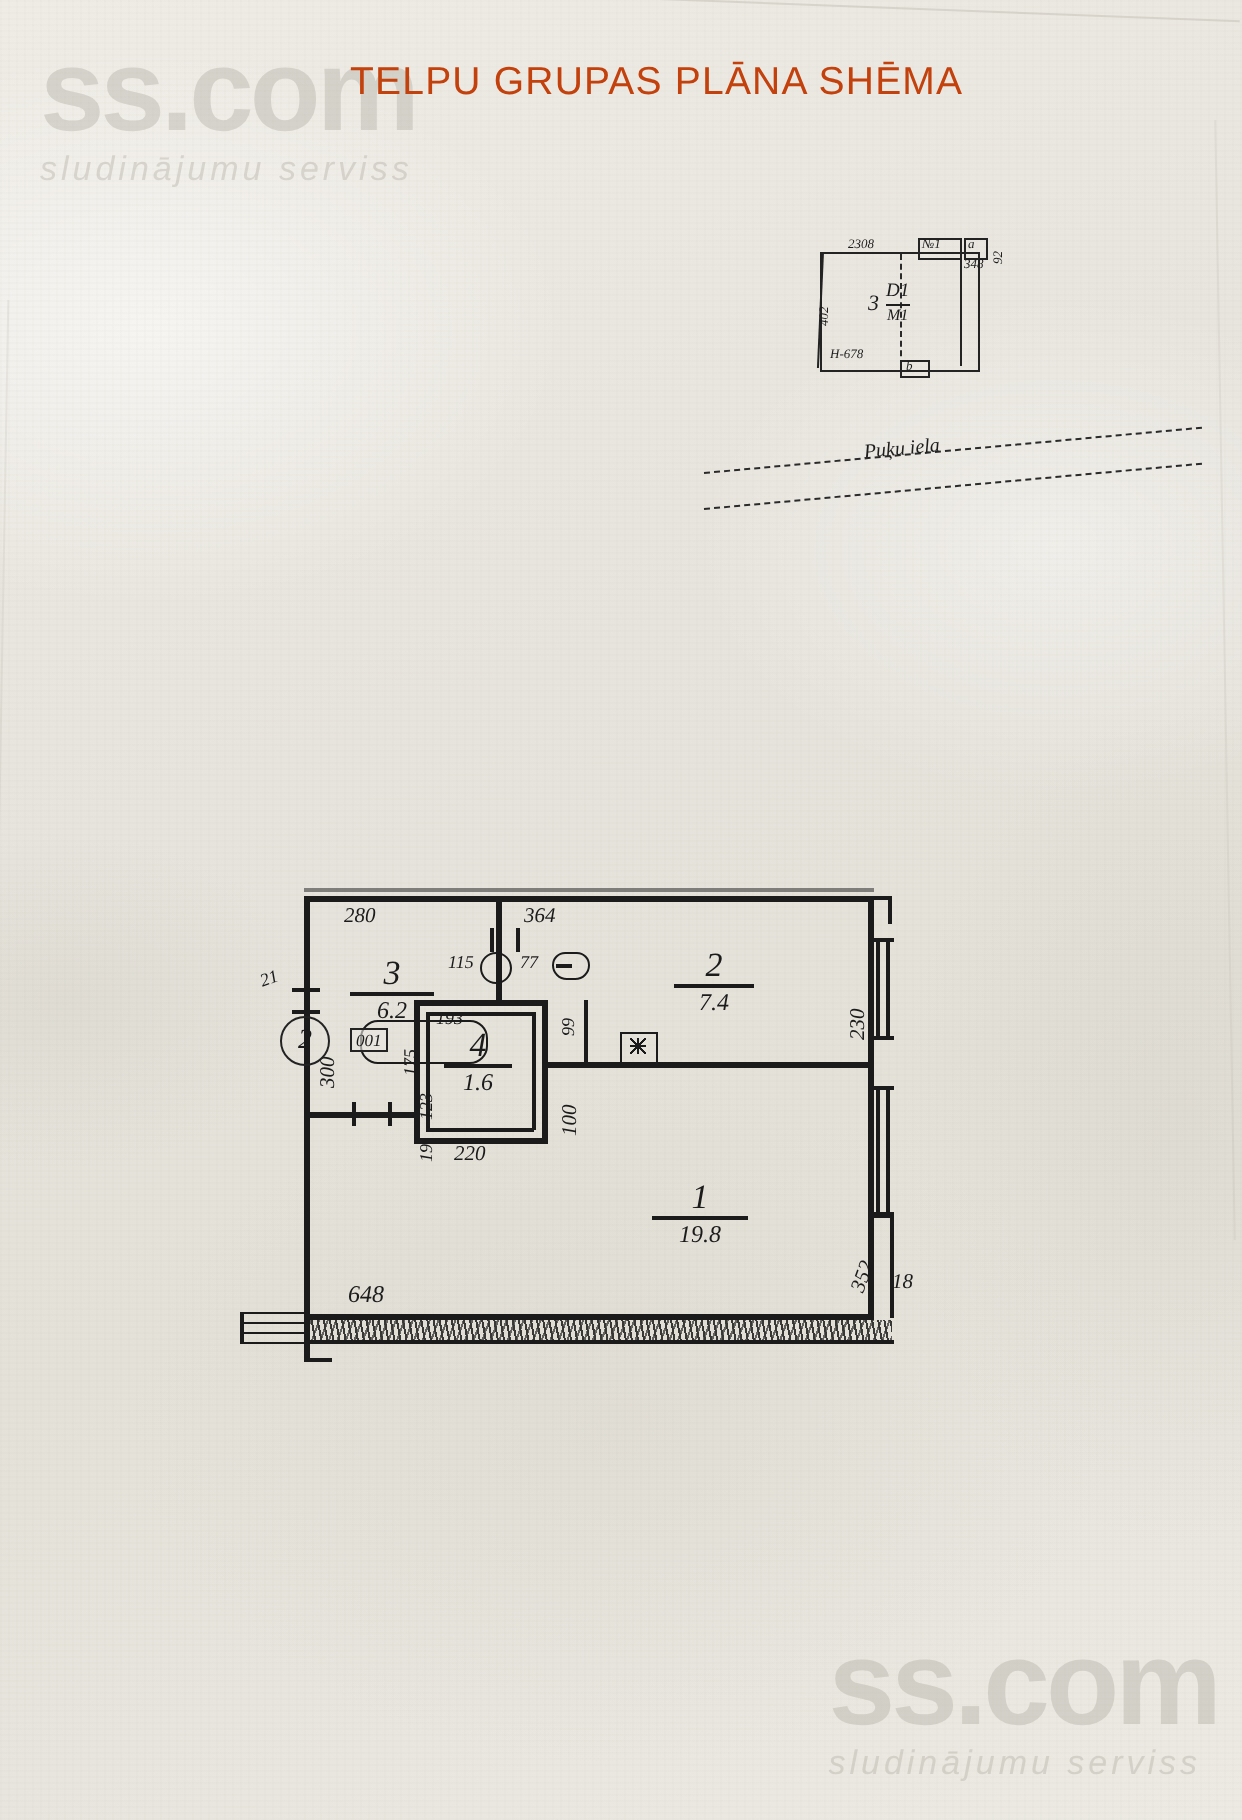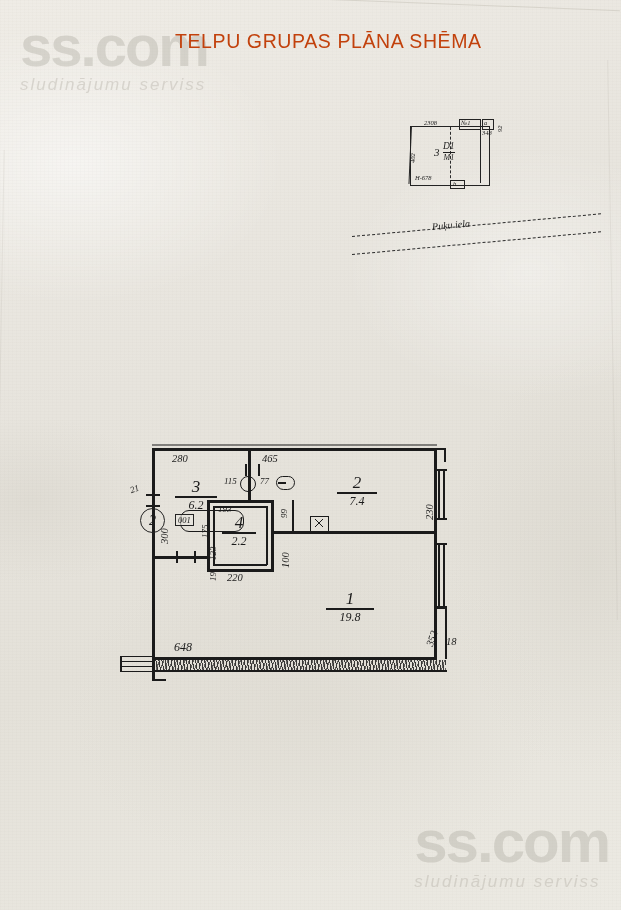--- a/index.html
+++ b/index.html
@@ -246,25 +246,25 @@
 
   <div class="roomlabel" style="left:16px;top:30px;width:56px;">
     <div class="num">3</div>
     <div class="bar" style="width:42px;"></div>
     <div class="area">6.2</div>
   </div>
 
   <div class="roomlabel" style="left:64px;top:66px;width:46px;">
     <div class="num">4</div>
     <div class="bar" style="width:34px;"></div>
-    <div class="area">2.2</div>
+    <div class="area">1.6</div>
   </div>
 
   <div class="dim" style="left:20px;top:5px;">280</div>
-  <div class="dim" style="left:110px;top:5px;">465</div>
+  <div class="dim" style="left:110px;top:5px;">364</div>
   <div class="dim" style="left:72px;top:28px;font-size:9px;">115</div>
   <div class="dim" style="left:108px;top:28px;font-size:9px;">77</div>
   <div class="dim" style="left:-22px;top:36px;font-size:9px;transform:rotate(-20deg);">21</div>
   <div class="dim v" style="left:7px;top:96px;">300</div>
   <div class="dim v" style="left:48px;top:90px;font-size:9px;">175</div>
   <div class="dim" style="left:66px;top:56px;font-size:9px;">193</div>
   <div class="dim v" style="left:56px;top:112px;font-size:9px;">123</div>
   <div class="dim" style="left:75px;top:124px;">220</div>
   <div class="dim v" style="left:56px;top:133px;font-size:9px;">19</div>
   <div class="dim v" style="left:127px;top:70px;font-size:9px;">99</div>

